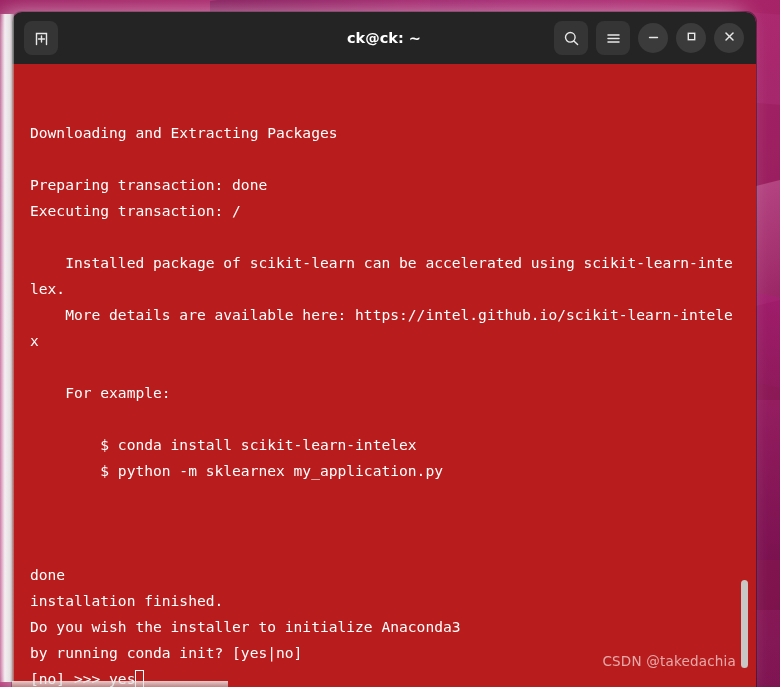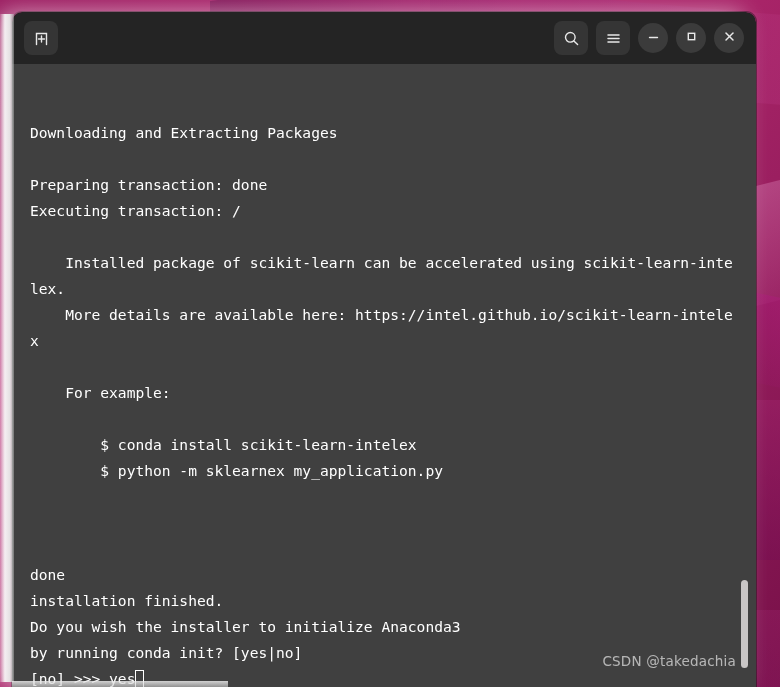--- a/index.html
+++ b/index.html
@@ -144,21 +144,21 @@
     align-items: center;
     z-index: 2;
   }
   #tb-right .tb-btn { margin-left: 8px; }
   #tb-right .tb-circle:first-of-type { margin-left: 16px; }
 
   
   #terminal-body {
     position: relative;
     height: 623px;
-    background: #404040;
+    background: #b91c1c;
     overflow: hidden;
   }
 
   #terminal-text {
     position: absolute;
     left: 18px;
     top: 4px;
     right: 0;
     color: #ffffff;
     font-family: "DejaVu Sans Mono", monospace;
@@ -243,20 +243,21 @@
 
       <div class="tb-btn">
         <span>
           <svg width="17" height="17" viewBox="0 0 17 17">
             <path d="M3.5 14.5 V3.5 H13.5 V14.5" fill="none" stroke="#e8e8e8" stroke-width="1.4" stroke-linecap="round"></path>
             <path d="M8.5 6 V12 M5.5 9 H11.5" fill="none" stroke="#e8e8e8" stroke-width="1.4" stroke-linecap="round"></path>
           </svg>
         </span>
       </div>
 
+      <div id="titlebar-title">ck@ck: ~</div>
 
       <div id="tb-right">
 
         <div class="tb-btn">
           <span>
             <svg width="17" height="17" viewBox="0 0 17 17">
               <circle cx="7.3" cy="7.3" r="4.8" fill="none" stroke="#e8e8e8" stroke-width="1.4"></circle>
               <line x1="10.9" y1="10.9" x2="14.6" y2="14.6" stroke="#e8e8e8" stroke-width="1.4" stroke-linecap="round"></line>
             </svg>
           </span>

